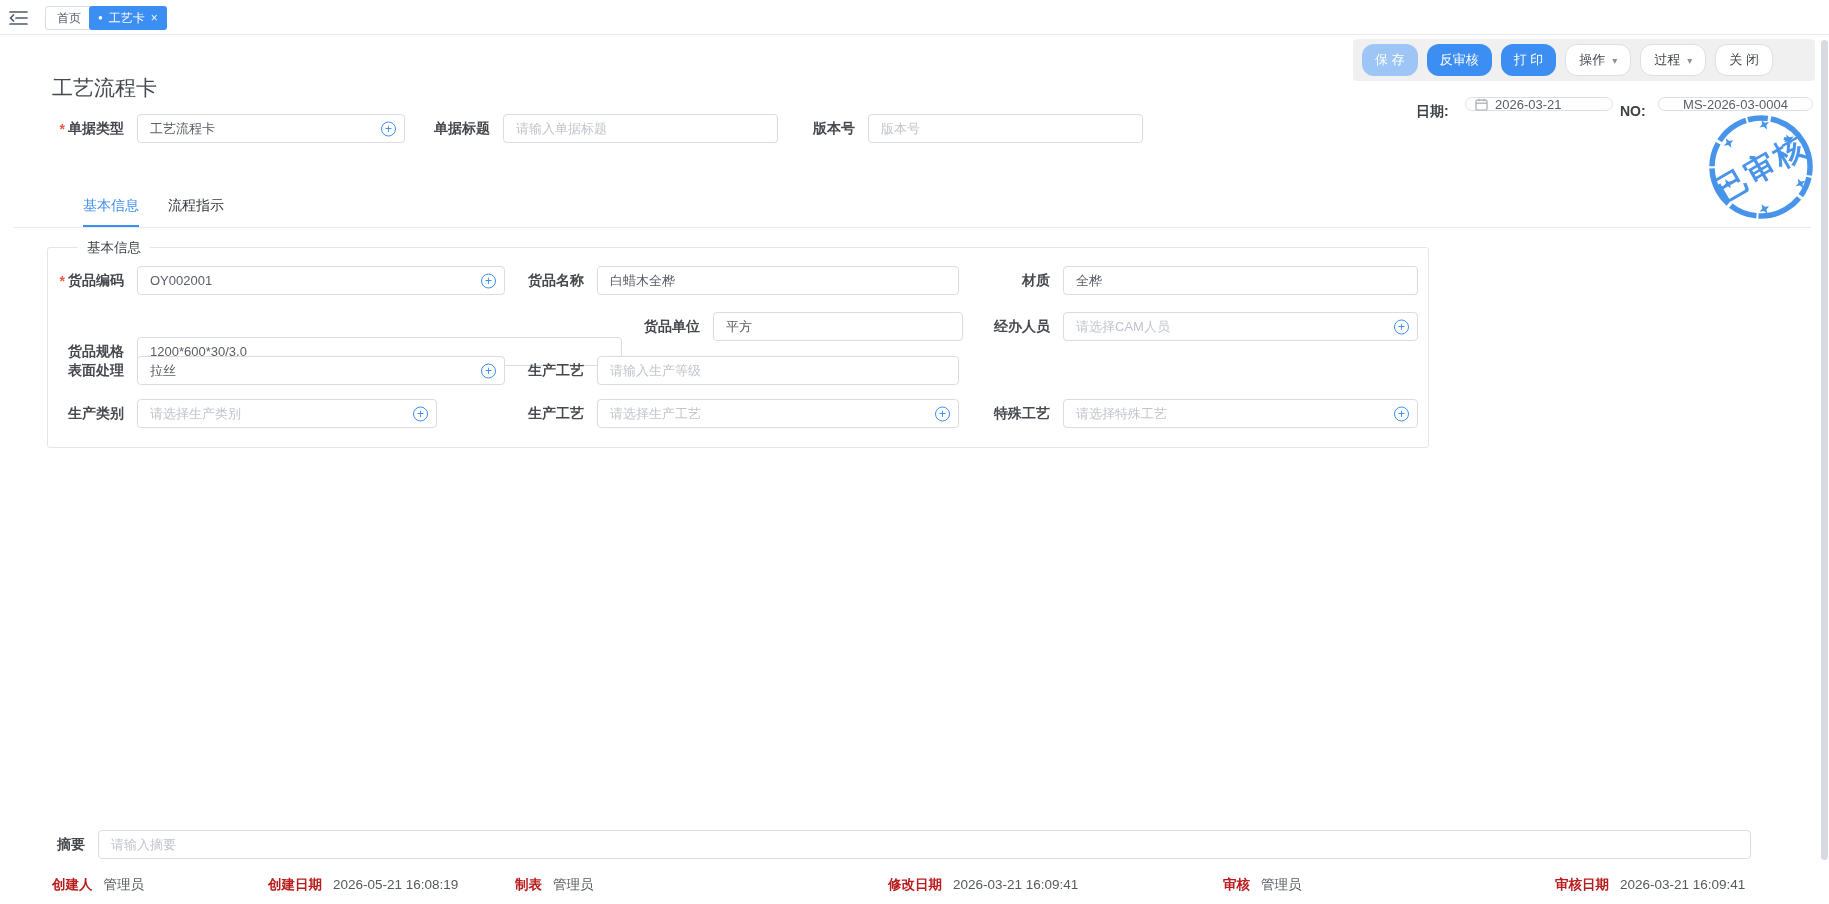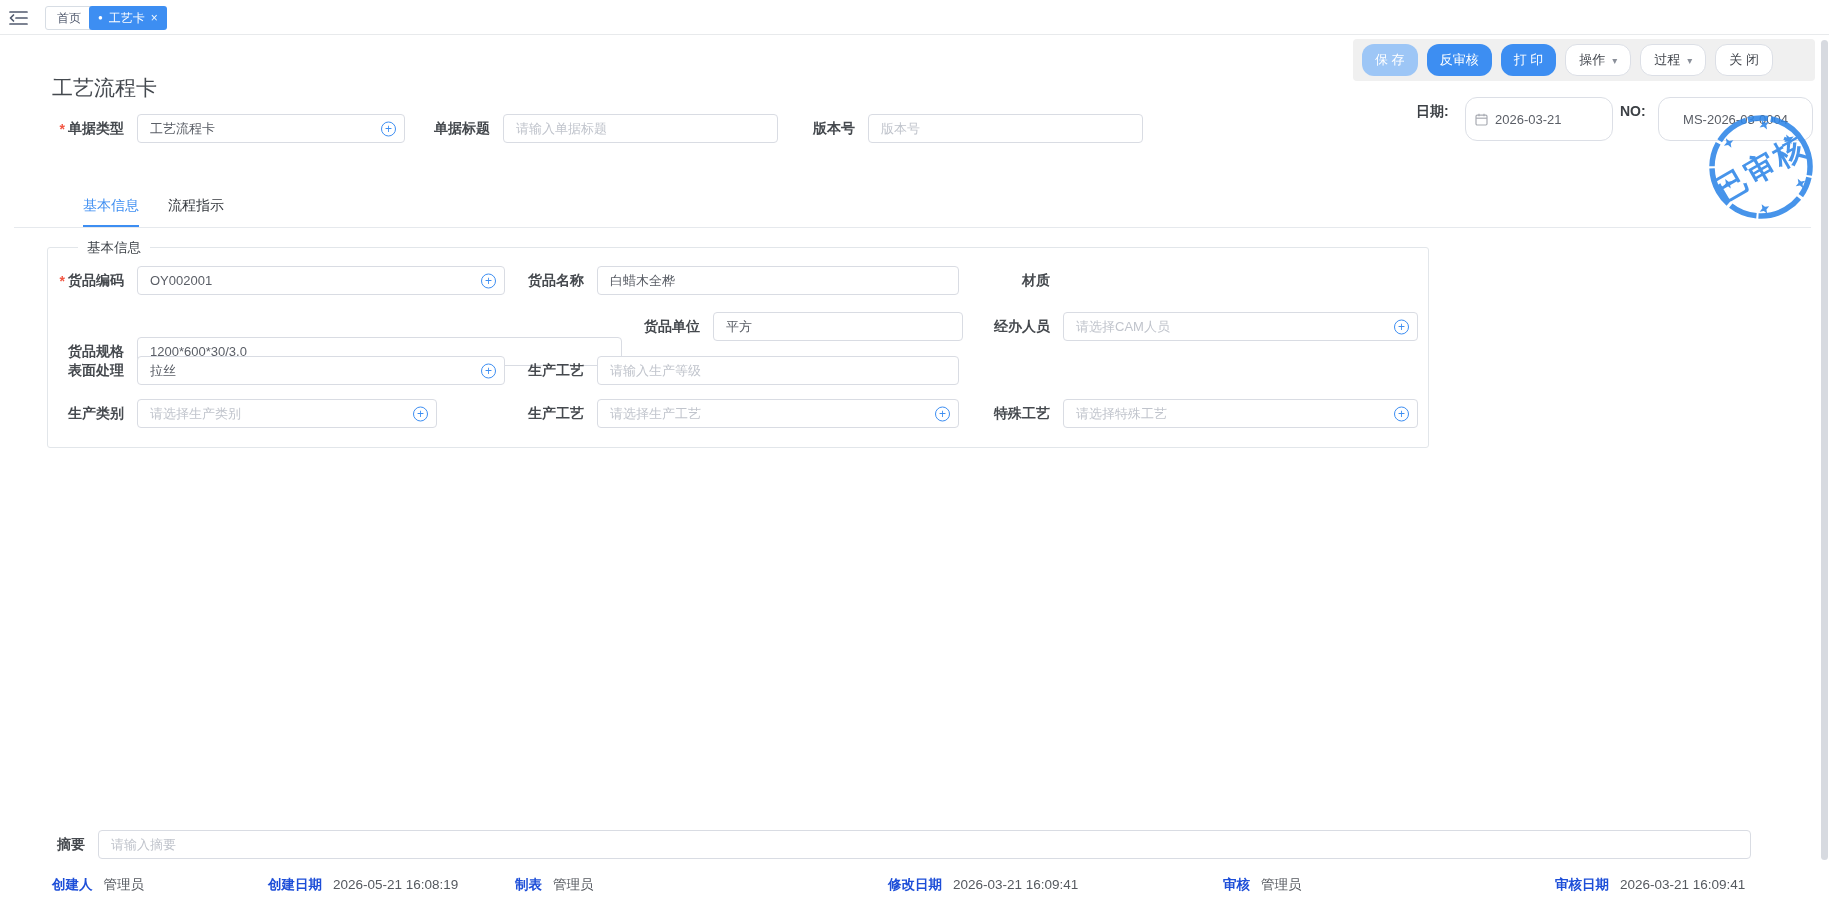--- a/index.html
+++ b/index.html
@@ -17,21 +17,21 @@
   .tab-active .tclose { font-size:12px; opacity:.92; cursor:pointer; }
   
   .toolbar { position:absolute; left:1353px; top:39px; width:462px; height:42px; background:#f0f0f0; border-radius:4px; display:flex; align-items:center; gap:9px; padding:0 9px; z-index:4; }
   .btn { height:32px; border:none; border-radius:12px; font-size:13px; font-family:inherit; display:flex; align-items:center; justify-content:center; padding:0 13px; cursor:pointer; white-space:nowrap; }
   .btn.primary { background:#3d8ef2; color:#fff; }
   .btn.disabled { background:#9dc6f6; color:#fff; cursor:not-allowed; }
   .btn.plain { background:#fff; border:1px solid #dcdfe6; color:#42464d; }
   .caret { font-size:10px; color:#8a8f99; margin-left:7px; }
   
   .hlabel { position:absolute; top:103px; font-size:14px; font-weight:bold; color:#3c4045; }
-  .hinput { position:absolute; top:97px; height:44px; border:1px solid #dcdfe6; border-radius:12px; background:#fff; display:flex; align-items:center; font-size:13px; color:#5a5e66; }
+  .hinput { position:absolute; top:97px; height:14px; border:1px solid #dcdfe6; border-radius:12px; background:#fff; display:flex; align-items:center; font-size:13px; color:#5a5e66; }
   .cal { margin:0 7px 0 9px; display:flex; }
   .page-title { position:absolute; left:52px; top:74px; font-size:21px; font-weight:500; color:#44494f; }
   .stamp { position:absolute; left:1702px; top:110px; width:118px; height:114px; pointer-events:none; }
   
   .tab2 { position:absolute; top:197px; font-size:14px; cursor:pointer; }
   .tab2.active { color:#3d8ef2; padding-bottom:10px; border-bottom:2px solid #3d8ef2; }
   .tab2.idle { color:#33373d; }
   .tabs-divider { position:absolute; left:14px; right:18px; top:227px; height:1px; background:#e6e9ed; }
   
   .fieldset { position:absolute; left:47px; top:247px; width:1382px; height:201px; border:1px solid #e2e6ea; border-radius:3px; }
@@ -40,21 +40,21 @@
   .field { position:absolute; height:29px; display:flex; align-items:center; }
   .flabel { font-size:14px; font-weight:bold; color:#45494e; display:flex; justify-content:flex-end; align-items:center; flex-shrink:0; white-space:nowrap; }
   .req { color:#f25643; font-style:normal; margin-right:3px; font-weight:bold; }
   .fwrap { position:relative; margin-left:13px; height:29px; flex-shrink:0; }
   .fwrap input { width:100%; height:29px; border:1px solid #d9dce3; border-radius:4px; padding:0 12px; font-size:13px; color:#5a5e66; font-family:inherit; background:#fff; outline:none; }
   .fwrap.hasplus input { padding-right:32px; }
   .fwrap input::placeholder { color:#c0c4cc; }
   .plus { position:absolute; right:9px; top:50%; transform:translateY(-50%); width:15px; height:15px; border:1px solid #3d8ef2; border-radius:50%; color:#3d8ef2; font-size:12px; line-height:12px; text-align:center; cursor:pointer; }
   
   .fitem { position:absolute; top:876px; font-size:13.5px; color:#55595f; white-space:nowrap; }
-  .fitem b { color:#1d4ed8; margin-right:11px;text-align:right; }
+  .fitem b { color:#b91c1c; margin-right:11px;text-align:right; }
   
   .sb-thumb { position:absolute; right:1px; top:40px; width:7px; height:820px; background:#d7dae0; border-radius:4px; }
 </style>
 </head>
 <body>
 
 <div class="tabbar">
   <span class="fold">
     <svg width="19" height="16" viewBox="0 0 19 16" fill="none" stroke="#515a6e" stroke-width="1.7" stroke-linecap="round">
       <line x1="1" y1="2" x2="18" y2="2"></line>
@@ -166,20 +166,23 @@
   </span>
 </div>
 <div class="field" style="left:500px; top:266px;">
   <span class="flabel" style="width:84px">货品名称</span>
   <span class="fwrap" style="width:362px">
     <input readonly="" value="白蜡木全桦" style="">
   </span>
 </div>
 <div class="field" style="left:966px; top:266px;">
   <span class="flabel" style="width:84px">材质</span>
+  <span class="fwrap" style="width:355px">
+    <input readonly="" value="全桦" style="">
+  </span>
 </div>
 
 <div class="field" style="left:40px; top:312px;margin-top:25px;">
   <span class="flabel" style="width:84px">货品规格</span>
   <span class="fwrap" style="width:485px">
     <input readonly="" value="1200*600*30/3.0" style="">
   </span>
 </div>
 <div class="field" style="left:616px; top:312px;">
   <span class="flabel" style="width:84px">货品单位</span>

